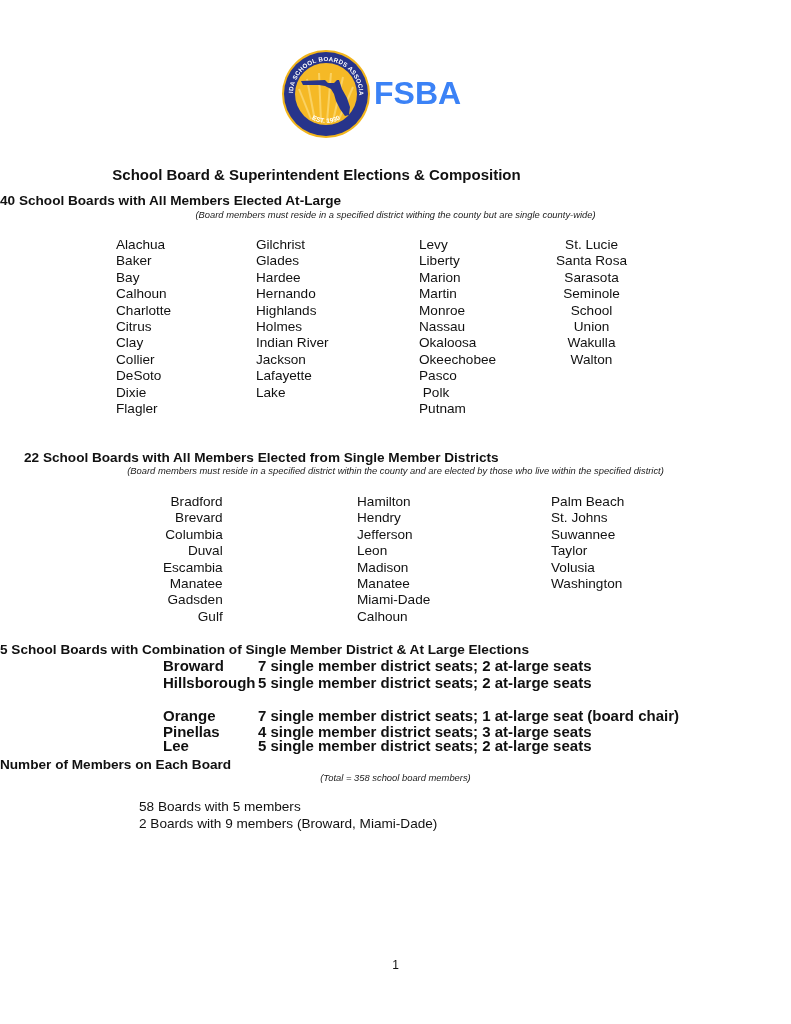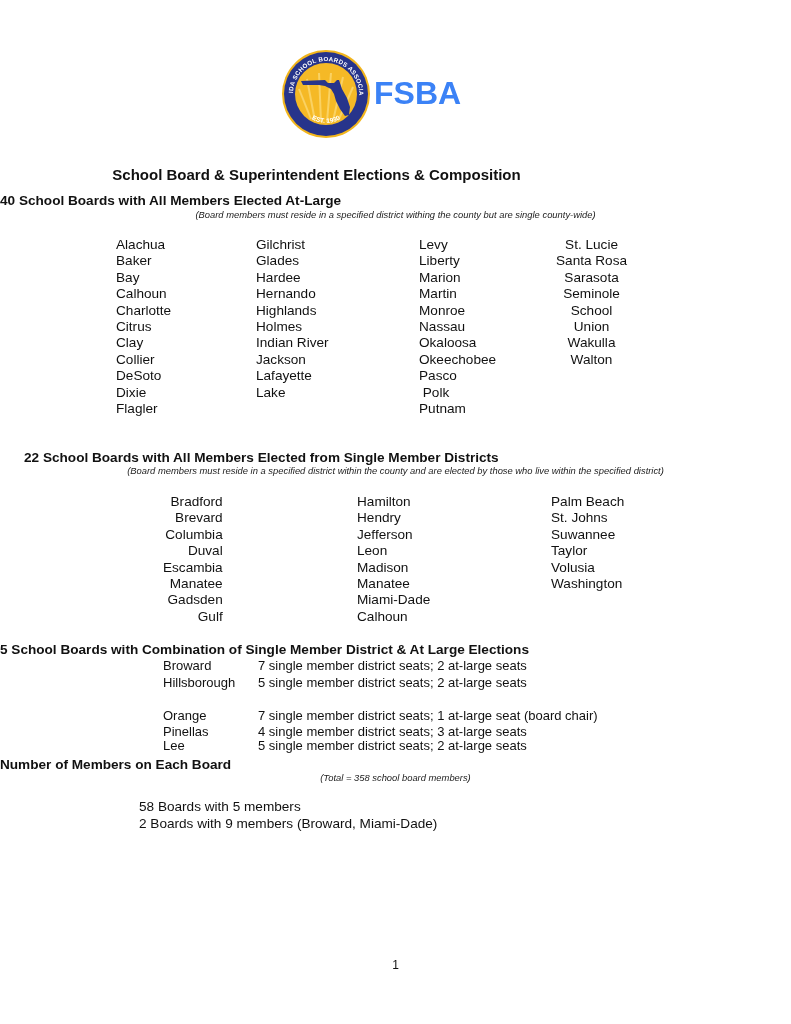--- a/index.html
+++ b/index.html
@@ -30,21 +30,21 @@
     }
     .note {
       position: absolute; left: 0; width: 791px; text-align: center;
       font-size: 9.4px; font-style: italic; line-height: 12px; color: #222;
     }
     .col {
       position: absolute; font-size: 13.6px; line-height: 16.4px;
     }
     .col div { white-space: nowrap; }
 
-    .combo-row { position: absolute; left: 163px; font-size: 13px; line-height: 16.5px; white-space: nowrap; }
+    .combo-row { position: absolute; left: 163px; font-size: 15px; line-height: 16.5px; white-space: nowrap; font-weight: bold; }
     .combo-row .name { display: inline-block; width: 95px; }
 
     .members { position: absolute; left: 139px; top: 799px; font-size: 13.6px; line-height: 16.5px; }
     .members div { white-space: nowrap; }
 
     .page-num { position: absolute; left: 0; width: 791px; top: 958px; text-align: center; font-size: 12px; }
   </style>
 </head>
 <body>
 

